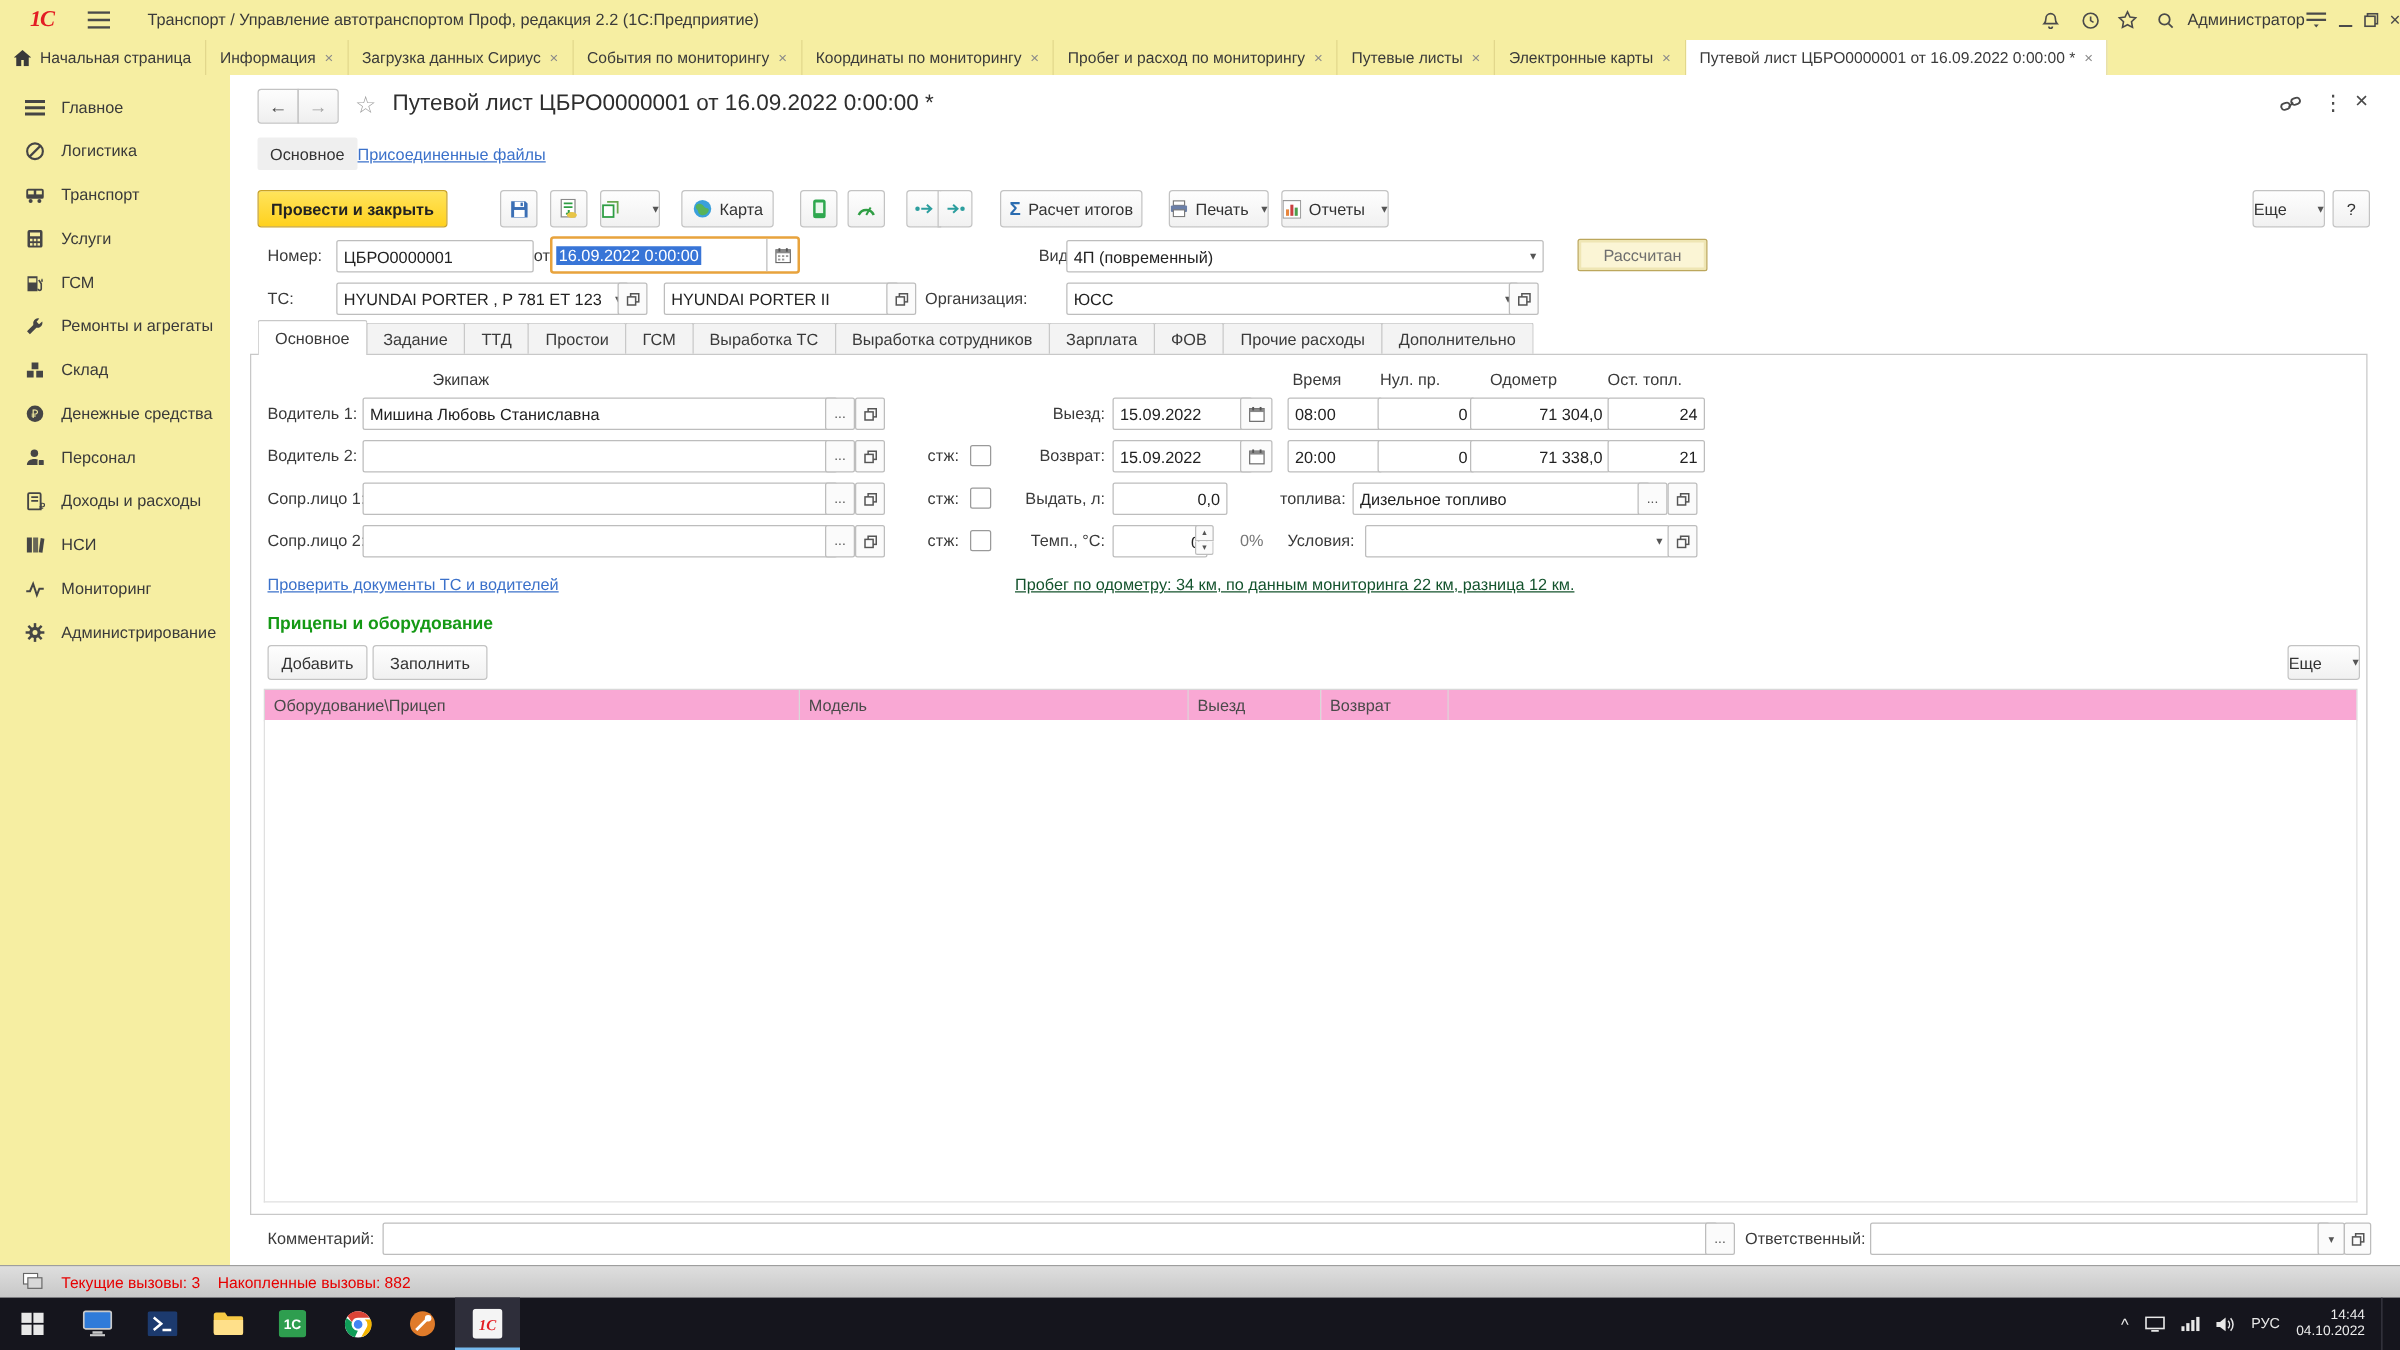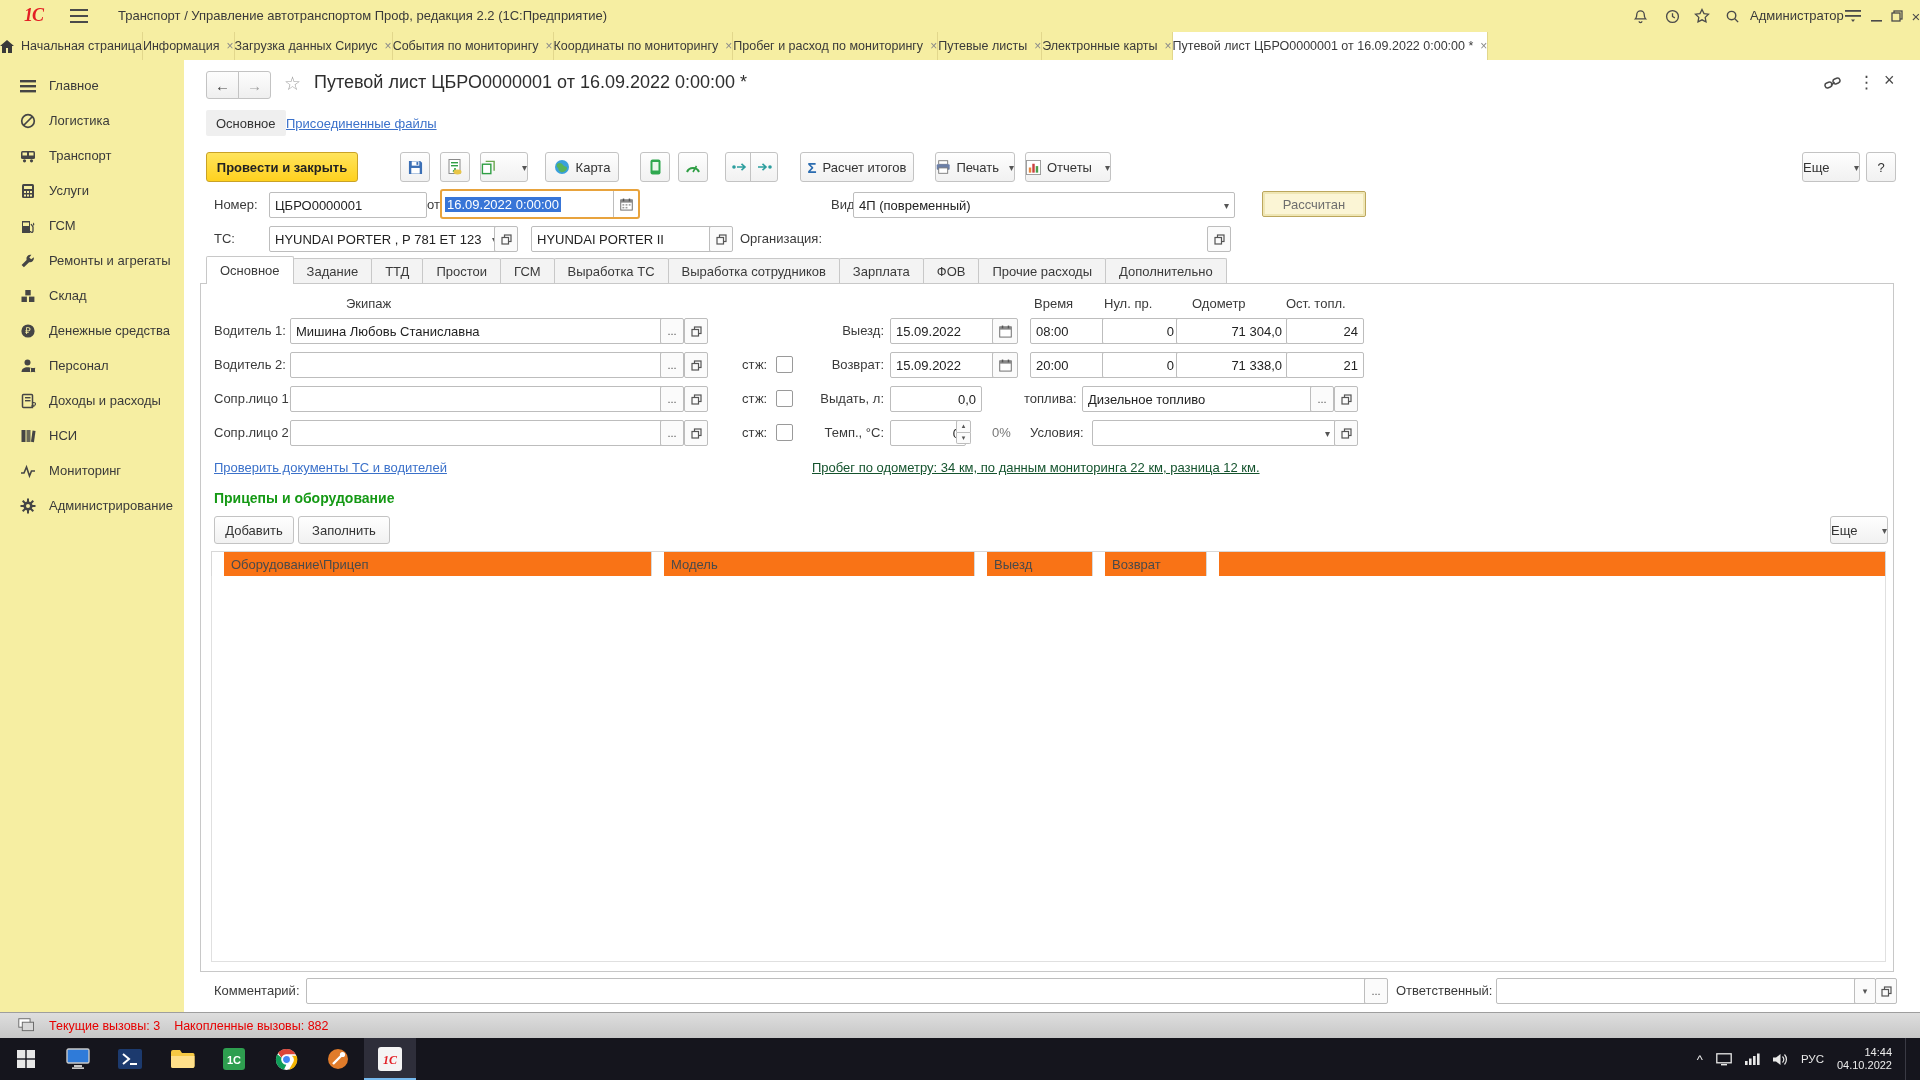--- a/index.html
+++ b/index.html
@@ -10,21 +10,21 @@
   .titlebar{left:0;top:0;width:1920px;height:32px;background:#F6EEA2;}
   .logo1c{left:24px;top:5px;font-family:"Liberation Serif",serif;font-style:italic;font-weight:bold;
           font-size:18px;color:#E31E24;letter-spacing:-1px;}
   .hammain{left:70px;top:9px;}
   .wintitle{left:118px;top:8px;color:#3A3A3A;font-size:13px;white-space:nowrap;}
   .tb-ic{top:7px;width:20px;height:18px;display:flex;align-items:center;justify-content:center;color:#4A4A4A;}
   .usr{top:8px;color:#3A3A3A;}
   
   .tabstrip{left:0;top:32px;width:1920px;height:28px;background:#F6EEA2;border-bottom:1px solid #E2D78C;
             display:flex;align-items:stretch;}
-  .wtab{display:flex;align-items:center;gap:7px;padding:0 0;border-right:1px solid #E2D78C;
+  .wtab{display:flex;align-items:center;gap:7px;padding:0 11px;border-right:1px solid #E2D78C;
         font-size:12.5px;color:#3A3A3A;white-space:nowrap;}
   .wtab .x{color:#8A8A8A;font-size:12px;}
   .wtab.active{background:#FFFFFF;}
   
   .sidebar{left:0;top:60px;width:184px;height:952px;background:#F6EEA2;border-right:1px solid #E8DD95;}
   .sb-item{display:flex;align-items:center;gap:13px;height:35px;padding-left:20px;color:#3A3A3A;font-size:13px;}
   .sb-item svg{flex:0 0 auto;}
   
   .content{left:184px;top:60px;width:1736px;height:952px;background:#fff;}
   
@@ -44,22 +44,22 @@
   .caret{margin-left:auto;color:#555;font-size:10px;padding-left:4px;}
   .chk{width:15px;height:15px;background:#fff;border:1px solid #9A9A9A;border-radius:2px;}
   .link{color:#3B71CA;text-decoration:underline;white-space:nowrap;}
   .redlink{color:#14532d;text-decoration:underline;white-space:nowrap;}
   
   .itabs{left:390px;top:258px;display:flex;align-items:flex-end;height:26px;}
   .itab{height:25px;line-height:25px;padding:0 13px;background:#F3F3F3;border:1px solid #C8C8C8;
         border-bottom:none;border-radius:2px 2px 0 0;margin-right:-1px;color:#3A3A3A;white-space:nowrap;}
   .itab.active{background:#fff;height:27px;line-height:27px;position:relative;z-index:3;}
   
-  .th{display:flex;align-items:center;padding-left:7px;background:#f97316;border-right:1px solid #D8D8D8;
-      color:#4A4A4A;white-space:nowrap;overflow:hidden;margin-left:12px;}
+  .th{display:flex;align-items:center;padding-left:7px;background:#f9a8d4;border-right:1px solid #D8D8D8;
+      color:#4A4A4A;white-space:nowrap;overflow:hidden;}
   
   .statusstrip{left:0;top:1012px;width:1920px;height:26px;background:linear-gradient(#DEDEDE,#C7C7C7);
                border-top:1px solid #9E9E9E;display:flex;align-items:center;gap:14px;padding-left:18px;box-sizing:border-box;}
   .statusstrip .red{color:#E60000;font-size:12.5px;}
   
   .taskbar{left:0;top:1038px;width:1920px;height:42px;background:#15151D;display:flex;align-items:center;}
   .tb-app{width:52px;height:42px;display:flex;align-items:center;justify-content:center;}
   .tb-app.active{background:#2E2E3A;box-shadow:inset 0 -2px 0 #76B9ED;}
   .tray{margin-left:auto;display:flex;align-items:center;gap:13px;padding-right:8px;color:#E8E8E8;}
   .clock{font-size:11px;text-align:right;line-height:13px;color:#ECECEC;}
@@ -449,20 +449,24 @@
       </svg>
   </div>
   <div class="abs inp" style="left:531px;top:226px;width:176px;height:24px;">HYUNDAI PORTER II</div>
   <div class="abs fbtn" style="left:709px;top:226px;width:22px;height:24px;">
     <svg width="11" height="11" viewBox="0 0 11 11" fill="none" stroke="#555" stroke-width="1.2">
         <rect x="3.5" y="1" width="6.5" height="6.5"></rect>
         <rect x="1" y="3.5" width="6.5" height="6.5" fill="#FBFBFB"></rect>
       </svg>
   </div>
   <div class="abs lbl" style="left:740px;top:231px;">Организация:</div>
+  <div class="abs inp" style="left:853px;top:226px;width:350px;height:24px;">
+    <span>ЮСС</span>
+    <span class="caret">▾</span>
+  </div>
   <div class="abs fbtn" style="left:1207px;top:226px;width:22px;height:24px;">
     <svg width="11" height="11" viewBox="0 0 11 11" fill="none" stroke="#555" stroke-width="1.2">
         <rect x="3.5" y="1" width="6.5" height="6.5"></rect>
         <rect x="1" y="3.5" width="6.5" height="6.5" fill="#FBFBFB"></rect>
       </svg>
   </div>
 
   <div class="abs itabs" style="left:206px;top:258px;">
     <div class="itab active">Основное</div>
     <div class="itab">Задание</div>

